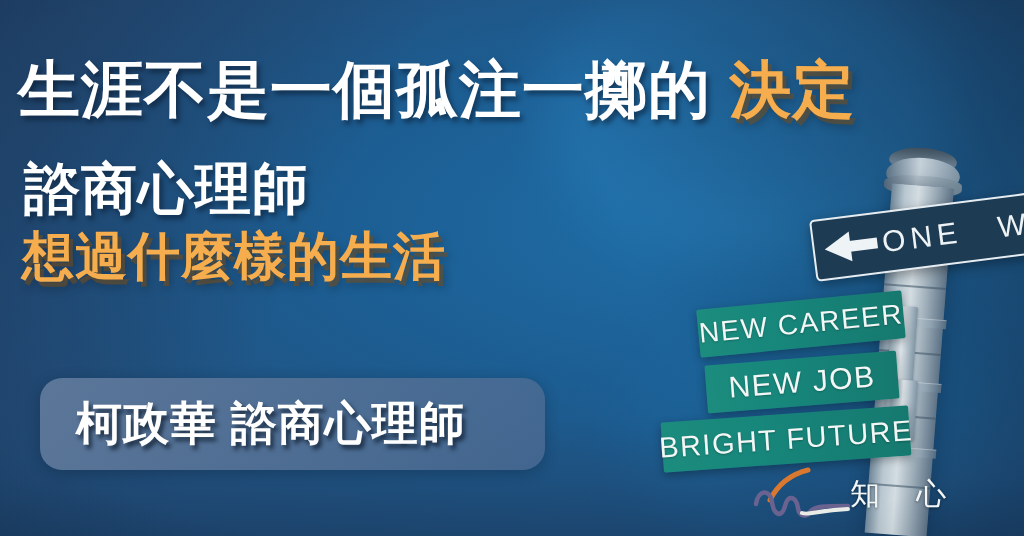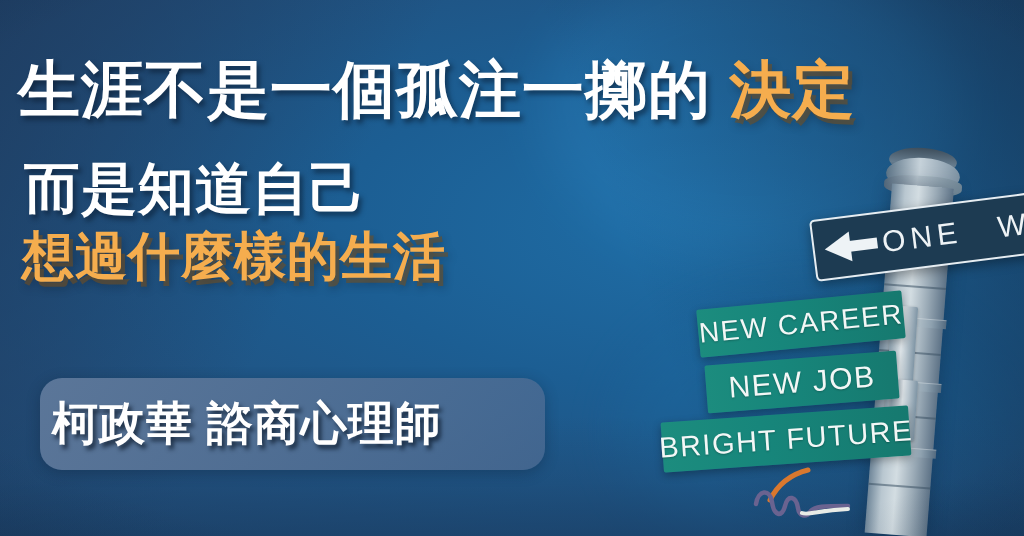--- a/index.html
+++ b/index.html
@@ -124,21 +124,21 @@
 
   
   .badge{
     position:absolute;left:40px;top:378px;width:505px;height:92px;
     border-radius:22px;
     background:linear-gradient(120deg, rgba(96,122,156,.92) 0%, rgba(86,114,150,.88) 48%, rgba(74,106,146,.8) 100%);
     box-shadow:0 3px 14px rgba(10,26,46,.3);
     display:flex;align-items:center;
   }
   .badge-text{
-    margin-left:12px;
+    margin-left:36px;
     color:#ffffff;
     font-size:46px;font-weight:bold;letter-spacing:1px;
     text-shadow:3px 4px 4px rgba(6,18,34,.7);
     white-space:nowrap;
     font-family:"Liberation Sans","DejaVu Sans",sans-serif;
   }
 
   
   .logo{position:absolute;left:752px;top:466px;width:180px;height:66px;}
   .logo-text{
@@ -196,29 +196,30 @@
   <div class="gsign s3">
     <span>BRIGHT FUTURE</span>
   </div>
 
   <div class="bg-vign"></div>
 
   <div class="headline">
     <div class="ln ln1">
       <span class="w">生涯不是一個孤注一擲的</span><span class="w">&nbsp;</span><span class="o">決定</span>
     </div>
-    <div class="ln ln2 w">而是知道自己</div>
+    <div class="ln ln2 w">諮商心理師</div>
     <div class="ln ln3 o">想過什麼樣的生活</div>
   </div>
 
   <div class="badge">
     <div class="badge-text">柯政華 諮商心理師</div>
   </div>
 
   <div class="logo">
     <svg width="180" height="66" viewBox="0 0 180 66">
       <path d="M18 34 C26 18, 40 8, 56 4" stroke="#d9782e" stroke-width="5" fill="none" stroke-linecap="round"></path>
       <path d="M4 38 C6 24, 18 22, 20 36 C22 50, 30 52, 33 40 C36 28, 44 30, 46 42 C47 50, 54 52, 58 46 C62 40, 72 40, 96 40" stroke="#6a6390" stroke-width="4.5" fill="none" stroke-linecap="round" stroke-linejoin="round"></path>
       <path d="M50 47 C56 50, 66 44, 96 43" stroke="#e8ebe6" stroke-width="4" fill="none" stroke-linecap="round"></path>
     </svg>
+    <div class="logo-text">知 心</div>
   </div>
 
 </div>
 
 </body></html>

